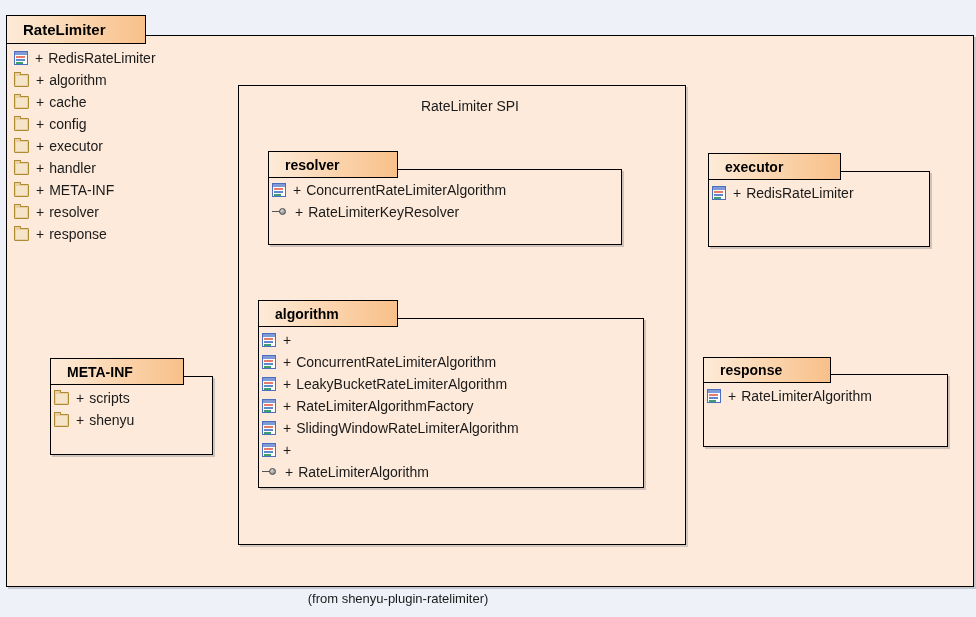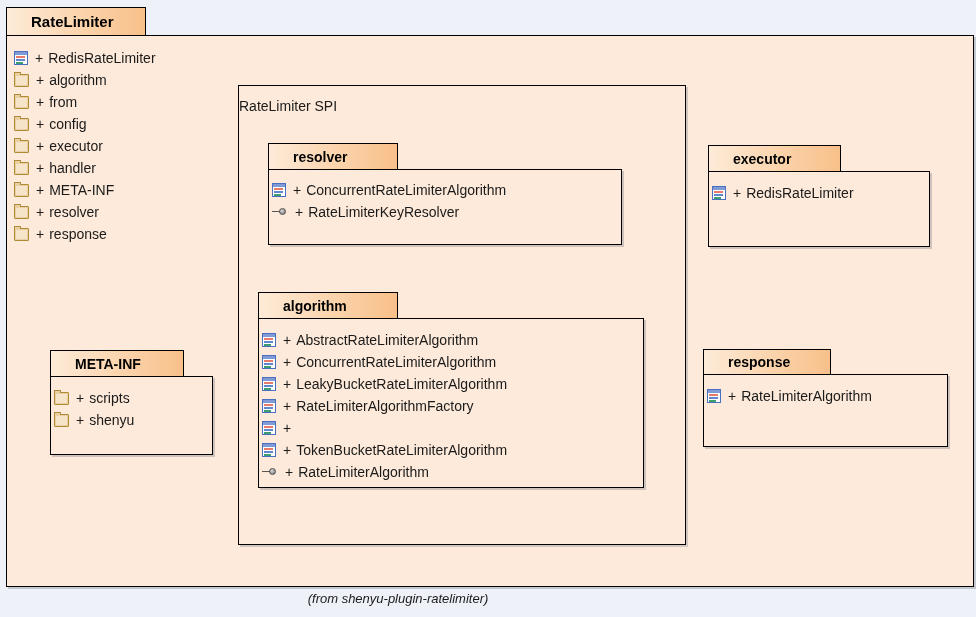--- a/index.html
+++ b/index.html
@@ -15,31 +15,31 @@
     overflow: hidden;
     position: relative;
   }
 
   
   .pkg {
     position: absolute;
   }
   .pkg-tab {
     position: absolute;
-    top: 0;
+    top: 8px;
     left: 0;
     box-sizing: border-box;
     border: 1px solid #000;
     background: linear-gradient(to right, #fdebd8 0%, #fbd3ab 55%, #f8c08a 100%);
     font-weight: bold;
     font-size: 14px;
     color: #000;
     display: flex;
     align-items: center;
-    padding-left: 24px;
+    padding-left: 16px;
     z-index: 3;
   }
   .pkg-body {
     position: absolute;
     left: 0;
     box-sizing: border-box;
     border: 1px solid #000;
     background: #fdeada;
     box-shadow: 2px 2px 0 rgba(120,120,130,0.35);
     z-index: 2;
@@ -171,34 +171,34 @@
   #spi-box {
     position: absolute;
     box-sizing: border-box;
     border: 1px solid #000;
     background: #fdeada;
     box-shadow: 2px 2px 0 rgba(120,120,130,0.30);
   }
   #spi-title {
     position: absolute;
     top: 12px;
-    left: 0;
+    left: 8px;
     width: 100%;
+    text-align: center;
     font-size: 14px;
     color: #1a1a1a;
   }
 
   
   #footer-note {
     position: absolute;
     left: 0;
     width: 796px;
     top: 591px;
     text-align: center;
-    font-style: italic;
     font-size: 13px;
     color: #1a1a1a;
   }
 </style>
 </head>
 <body>
 
 <div class="pkg" id="root-frame" style="left:6px; top:7px; width:968px; height:580px;">
   <div class="pkg-tab">
     <span>RateLimiter</span>
@@ -217,21 +217,21 @@
       <span class="mname">RedisRateLimiter</span>
     </div>
     <div class="member">
       <span class="icon icon-folder"></span>
       <span class="plus">+</span>
       <span class="mname">algorithm</span>
     </div>
     <div class="member">
       <span class="icon icon-folder"></span>
       <span class="plus">+</span>
-      <span class="mname">from</span>
+      <span class="mname">cache</span>
     </div>
     <div class="member">
       <span class="icon icon-folder"></span>
       <span class="plus">+</span>
       <span class="mname">config</span>
     </div>
     <div class="member">
       <span class="icon icon-folder"></span>
       <span class="plus">+</span>
       <span class="mname">executor</span>
@@ -291,21 +291,20 @@
   </div>
   <div class="pkg-body" style="top:26px; width:386px; height:170px;"></div>
   <div class="member-list" style="left:4px; top:37px; width:378px; z-index:6;">
       <div class="member">
         <span class="icon icon-class">
           <i class="l1"></i>
           <i class="l2"></i>
           <i class="l3"></i>
         </span>
         <span class="plus">+</span>
-        <span class="mname italic">AbstractRateLimiterAlgorithm</span>
       </div>
       <div class="member">
         <span class="icon icon-class">
           <i class="l1"></i>
           <i class="l2"></i>
           <i class="l3"></i>
         </span>
         <span class="plus">+</span>
         <span class="mname">ConcurrentRateLimiterAlgorithm</span>
       </div>
@@ -327,29 +326,29 @@
         <span class="plus">+</span>
         <span class="mname">RateLimiterAlgorithmFactory</span>
       </div>
       <div class="member">
         <span class="icon icon-class">
           <i class="l1"></i>
           <i class="l2"></i>
           <i class="l3"></i>
         </span>
         <span class="plus">+</span>
-      </div>
-      <div class="member">
-        <span class="icon icon-class">
-          <i class="l1"></i>
-          <i class="l2"></i>
-          <i class="l3"></i>
-        </span>
-        <span class="plus">+</span>
-        <span class="mname">TokenBucketRateLimiterAlgorithm</span>
+        <span class="mname">SlidingWindowRateLimiterAlgorithm</span>
+      </div>
+      <div class="member">
+        <span class="icon icon-class">
+          <i class="l1"></i>
+          <i class="l2"></i>
+          <i class="l3"></i>
+        </span>
+        <span class="plus">+</span>
       </div>
       <div class="member">
         <span class="icon icon-iface"></span>
         <span class="plus">+</span>
         <span class="mname italic">RateLimiterAlgorithm</span>
       </div>
     </div>
 </div>
 
 <div class="pkg" id="pkg-executor" style="left:708px; top:145px; width:222px; height:102px; z-index:5;">

